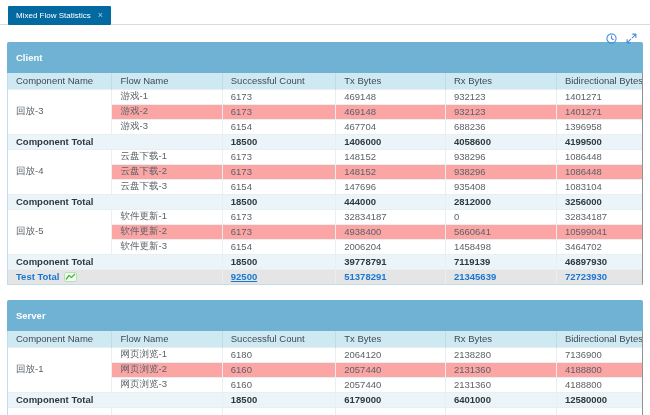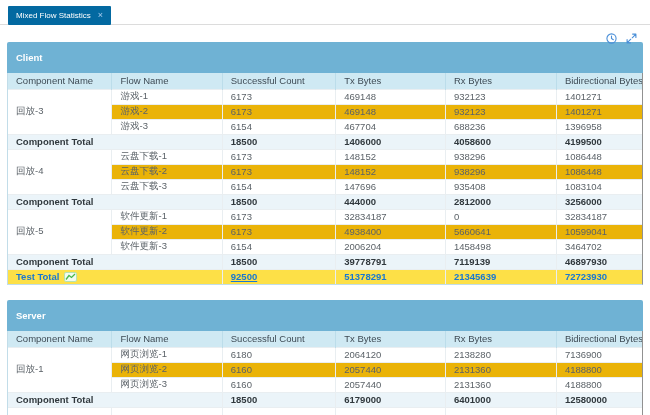--- a/index.html
+++ b/index.html
@@ -38,23 +38,23 @@
     white-space:nowrap; overflow:hidden;
   }
   thead th:last-child { border-right:none; }
   tbody td {
     height:15px; padding:0 0 0 8px; color:#5b6268;
     border-top:1px solid #e9eef1; border-right:1px solid #e9eef1;
     white-space:nowrap; overflow:hidden;
   }
   tbody td:last-child { border-right:none; }
   td.comp { vertical-align:middle; background:#fff; }
-  tr.stripe td { background:#eab308; }
+  tr.stripe td { background:#fca5a5; }
   tr.total td { background:#ebf4f9; font-weight:bold; color:#30383d;padding-left:8px; }
-  tr.testtotal td { background:#fde047; color:#1877d2; font-weight:bold; }
+  tr.testtotal td { background:#e5e5e5; color:#1877d2; font-weight:bold; }
   .ttlabel { display:inline-flex; align-items:center; gap:5px; }
   .link { text-decoration:underline; cursor:pointer; }
   .chart-ico { width:13px; height:10px; display:inline-block; }
 </style>
 </head>
 <body>
 
 <div class="tabbar">
   <div class="tab">
     <span>Mixed Flow Statistics</span>

